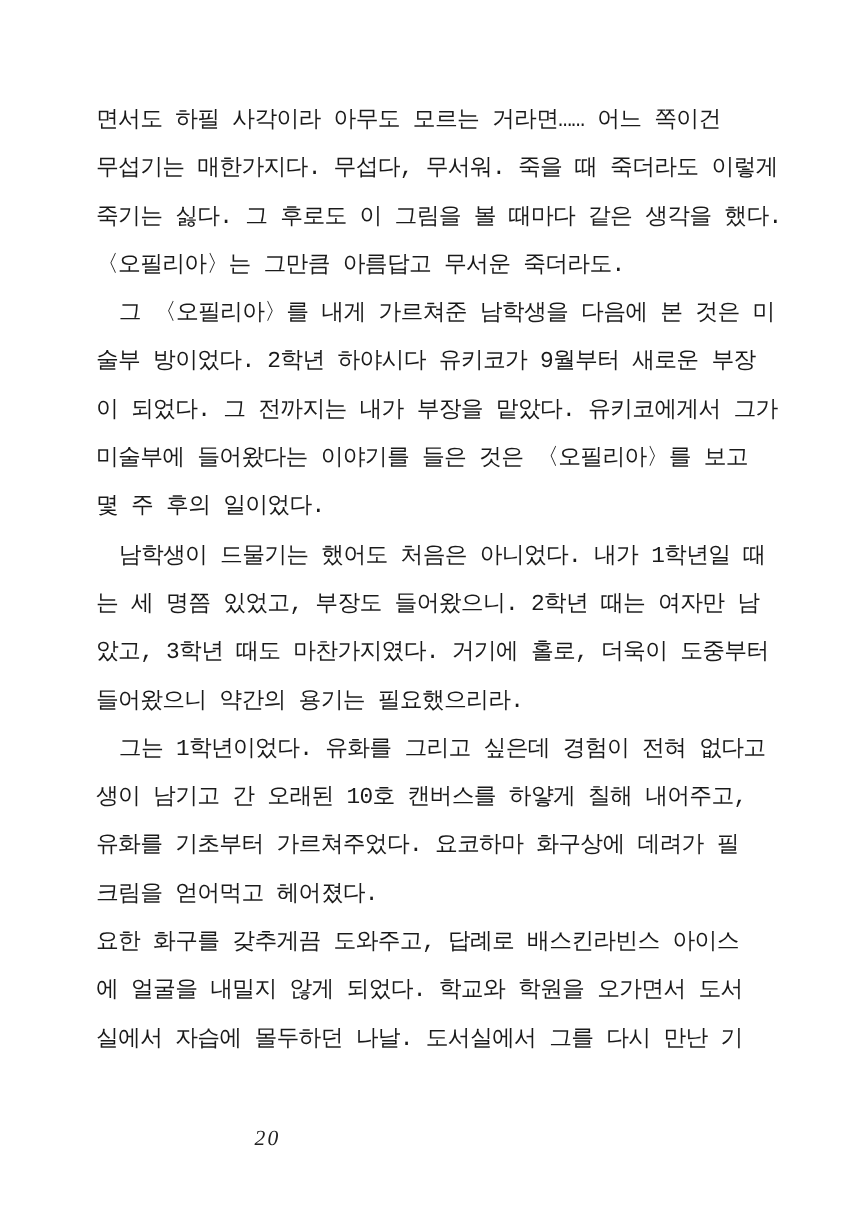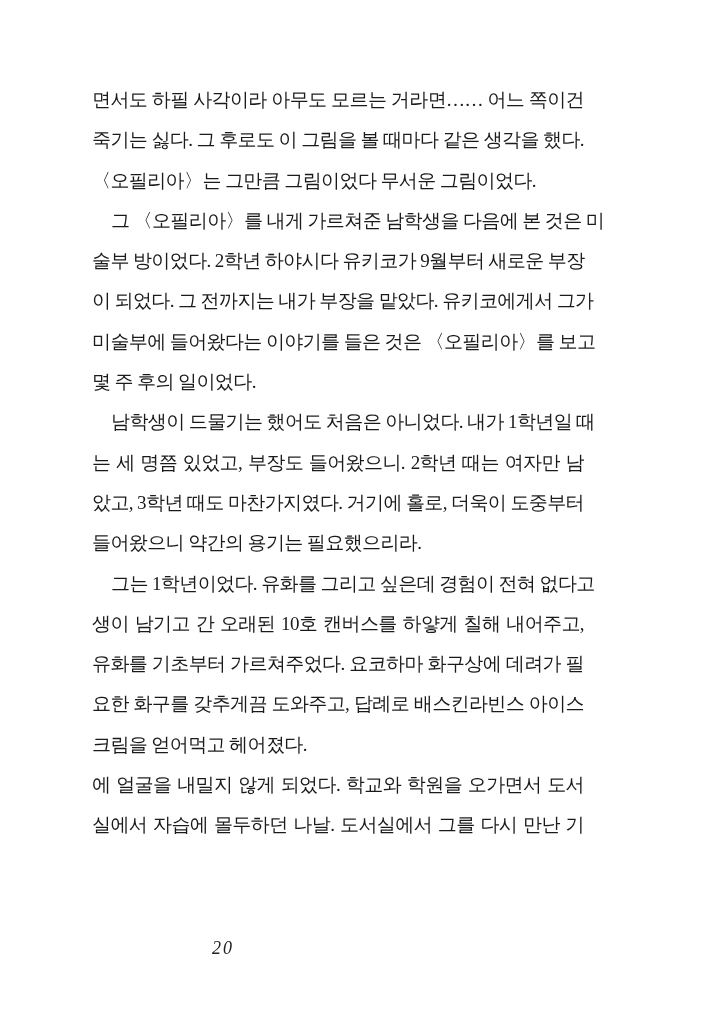--- a/index.html
+++ b/index.html
@@ -2,22 +2,22 @@
 <html><head>
 <meta charset="utf-8">
 <style>
   html, body { margin: 0; padding: 0; background: #ffffff; }
   body { width: 713px; height: 1024px; position: relative; overflow: hidden; }
   .page {
     position: absolute; left: 0; top: 0; width: 713px; height: 1024px;
     background: #ffffff;
   }
   .text-block {
-    position: absolute; left: 92px; top: 80px; width: 492px;
-    font-family: Liberation Serif, serif;
+    position: absolute; left: 80px; top: 80px; width: 492px;
+    font-family: Liberation Mono, monospace;
     color: #1a1a1a;
     font-size: 19px;
   }
   .line {
     height: 40.3px; line-height: 40.3px;
     white-space: nowrap;
     text-align: justify;
     text-align-last: justify;
     letter-spacing: -0.6px;
   }
@@ -29,33 +29,34 @@
     font-style: italic; font-size: 18px; color: #222;
     letter-spacing: 2px;
   }
 </style>
 </head>
 <body>
 
 <div class="page">
   <div class="text-block">
     <div class="line">면서도 하필 사각이라 아무도 모르는 거라면…… 어느 쪽이건</div>
+    <div class="line">무섭기는 매한가지다. 무섭다, 무서워. 죽을 때 죽더라도 이렇게</div>
     <div class="line">죽기는 싫다. 그 후로도 이 그림을 볼 때마다 같은 생각을 했다.</div>
-    <div class="line last">〈오필리아〉는 그만큼 그림이었다 무서운 그림이었다.</div>
+    <div class="line last">〈오필리아〉는 그만큼 아름답고 무서운 죽더라도.</div>
     <div class="line indent">그 〈오필리아〉를 내게 가르쳐준 남학생을 다음에 본 것은 미</div>
     <div class="line">술부 방이었다. 2학년 하야시다 유키코가 9월부터 새로운 부장</div>
     <div class="line">이 되었다. 그 전까지는 내가 부장을 맡았다. 유키코에게서 그가</div>
     <div class="line">미술부에 들어왔다는 이야기를 들은 것은 〈오필리아〉를 보고</div>
     <div class="line last">몇 주 후의 일이었다.</div>
     <div class="line indent">남학생이 드물기는 했어도 처음은 아니었다. 내가 1학년일 때</div>
     <div class="line">는 세 명쯤 있었고, 부장도 들어왔으니. 2학년 때는 여자만 남</div>
     <div class="line">았고, 3학년 때도 마찬가지였다. 거기에 홀로, 더욱이 도중부터</div>
     <div class="line last">들어왔으니 약간의 용기는 필요했으리라.</div>
     <div class="line indent">그는 1학년이었다. 유화를 그리고 싶은데 경험이 전혀 없다고</div>
     <div class="line">생이 남기고 간 오래된 10호 캔버스를 하얗게 칠해 내어주고,</div>
     <div class="line">유화를 기초부터 가르쳐주었다. 요코하마 화구상에 데려가 필</div>
+    <div class="line last">크림을 얻어먹고 헤어졌다.</div>
     <div class="line">요한 화구를 갖추게끔 도와주고, 답례로 배스킨라빈스 아이스</div>
-    <div class="line last">크림을 얻어먹고 헤어졌다.</div>
     <div class="line">에 얼굴을 내밀지 않게 되었다. 학교와 학원을 오가면서 도서</div>
     <div class="line">실에서 자습에 몰두하던 나날. 도서실에서 그를 다시 만난 기</div>
   </div>
   <div class="page-number">20</div>
 </div>
 
 </body></html>

